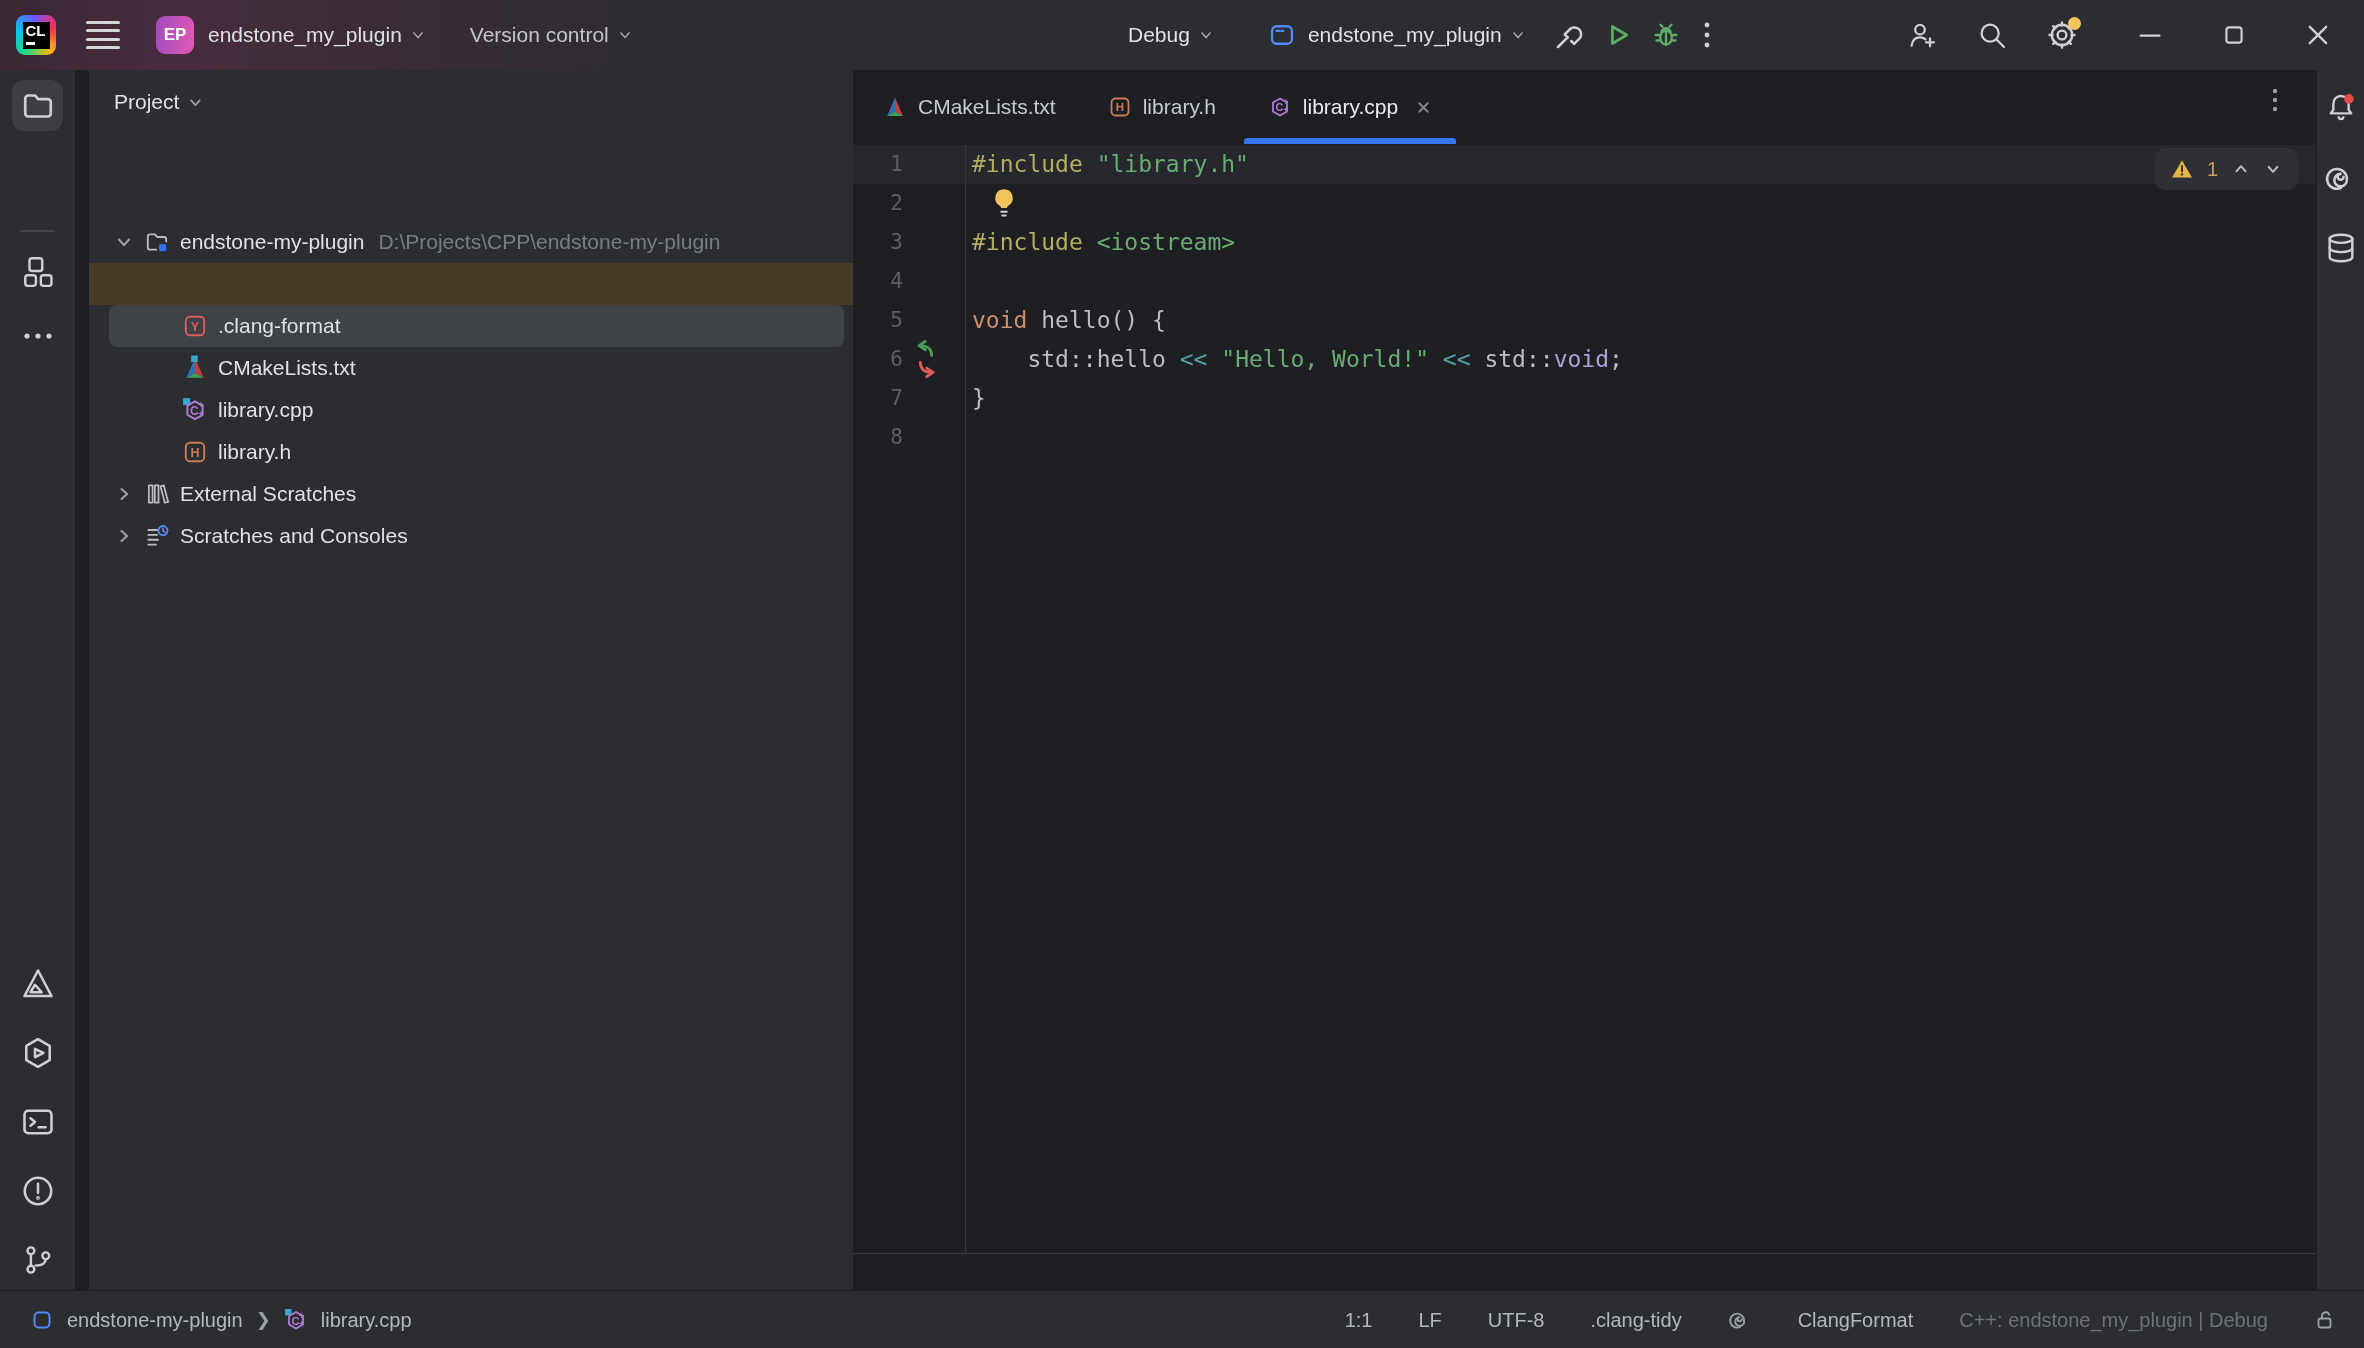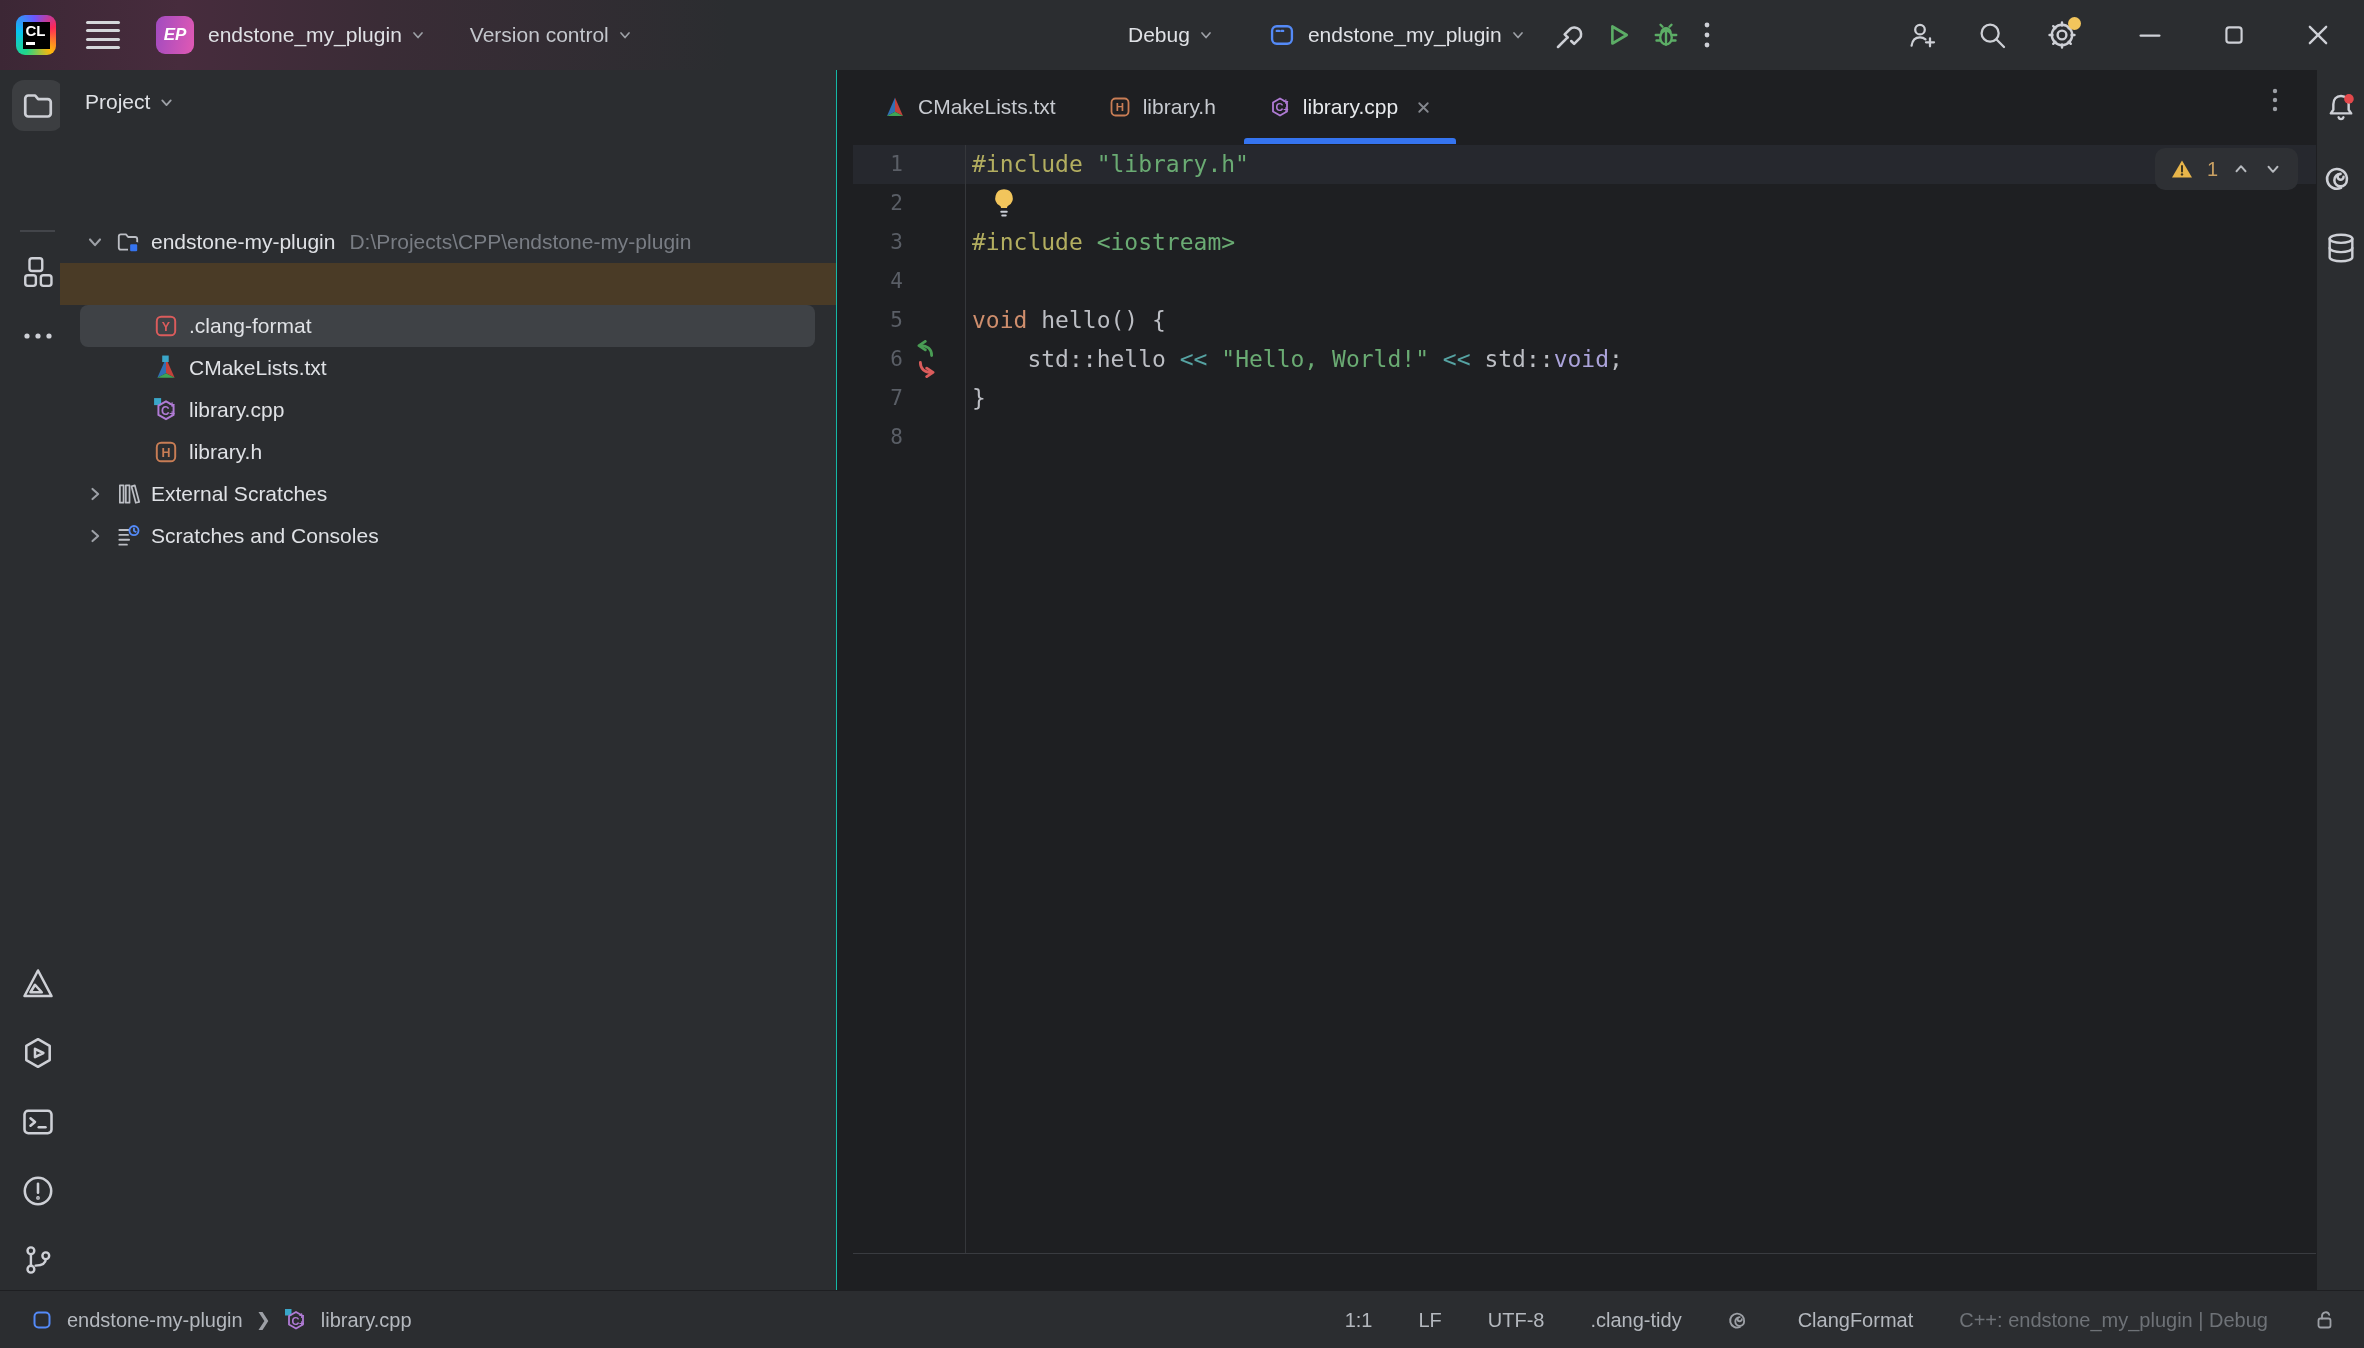--- a/index.html
+++ b/index.html
@@ -21,29 +21,29 @@
     background:conic-gradient(from 210deg,#21d789,#07c3f2,#6b57ff,#fe2857,#fdb60d,#21d789);
     display:flex;align-items:center;justify-content:center;}
   #clion-logo .inner{width:27px;height:27px;background:#000;position:relative;
     display:flex;align-items:flex-start;justify-content:flex-start;}
   #clion-logo .cl{color:#fff;font-size:15px;font-weight:bold;line-height:14px;padding:2px 0 0 3px;letter-spacing:0;}
   #clion-logo .uscore{position:absolute;left:3px;bottom:4px;width:9px;height:2.5px;background:#fff;}
   #burger{margin-left:30px;width:34px;display:flex;flex-direction:column;gap:5.5px;}
   #burger i{display:block;height:3px;background:#d4d6da;border-radius:2px;}
   #ep-badge{margin-left:36px;width:38px;height:38px;border-radius:9px;
     background:linear-gradient(100deg,#a14bc0,#e159b4);color:#fff;font-size:17px;font-weight:bold;
-    display:flex;align-items:center;justify-content:center;font-style:italic;}
+    display:flex;align-items:center;justify-content:center;}
   
   #left-stripe{left:0;top:70px;width:75px;height:1220px;background:#2b2d30;border-right:1px solid #1e1f22;}
   .stripe-btn{position:absolute;left:12px;width:51px;height:51px;border-radius:12px;
     display:flex;align-items:center;justify-content:center;}
   .stripe-btn.active{background:#3c3e41;}
   #stripe-divider{position:absolute;left:20px;top:160px;width:35px;height:1.5px;background:#43454a;}
   
-  #project-panel{left:60px;top:70px;width:776px;height:1220px;background:#2b2d30;border-right:1px solid #14b8a6;}
+  #project-panel{left:89px;top:70px;width:776px;height:1220px;background:#2b2d30;border-right:1px solid #14b8a6;}
   #project-header{position:absolute;left:25px;top:20px;display:flex;align-items:center;font-size:21px;color:#dfe1e5;}
   .trow{position:absolute;left:0;right:0;height:42px;display:flex;align-items:center;font-size:21px;color:#dfe1e5;white-space:nowrap;}
   .trow .gap{width:10px;flex:none;}
   .tree-path{color:#797d84;margin-left:14px;}
   #row-cmake-bg{position:absolute;left:0;top:193px;width:776px;height:42px;background:#4a3b26;}
   #row-clang-bg{position:absolute;left:20px;top:235px;width:735px;height:42px;background:#3f4246;border-radius:8px;}
   .pad1{padding-left:25px;} .pad2{padding-left:58px;} .pad3{padding-left:93px;}
   
   #editor-col{left:853px;top:70px;width:1463px;height:1220px;background:#1e1f22;border-right:1px solid #1e1f22;}
   #tabbar{position:absolute;left:0;top:0;right:0;height:74px;display:flex;align-items:stretch;padding-left:4px;}

